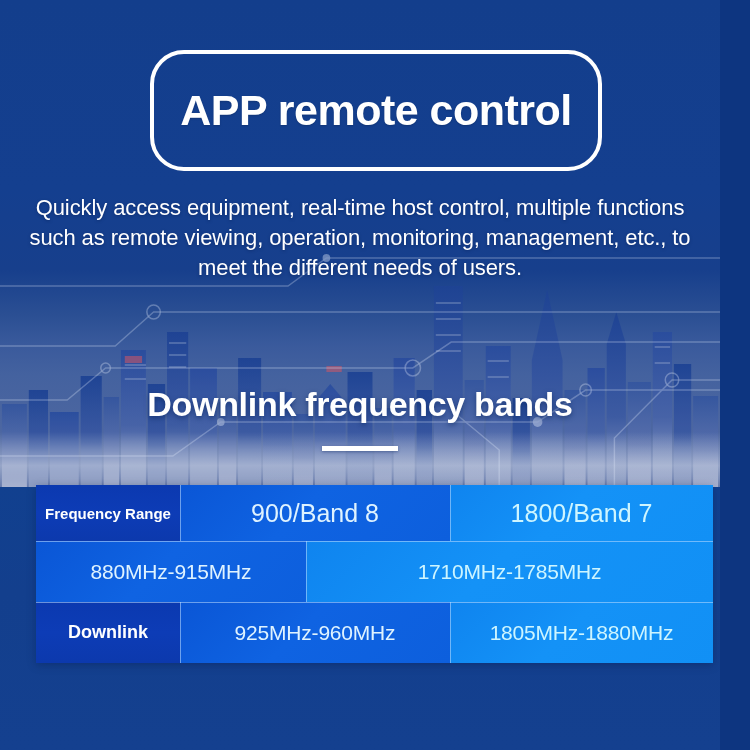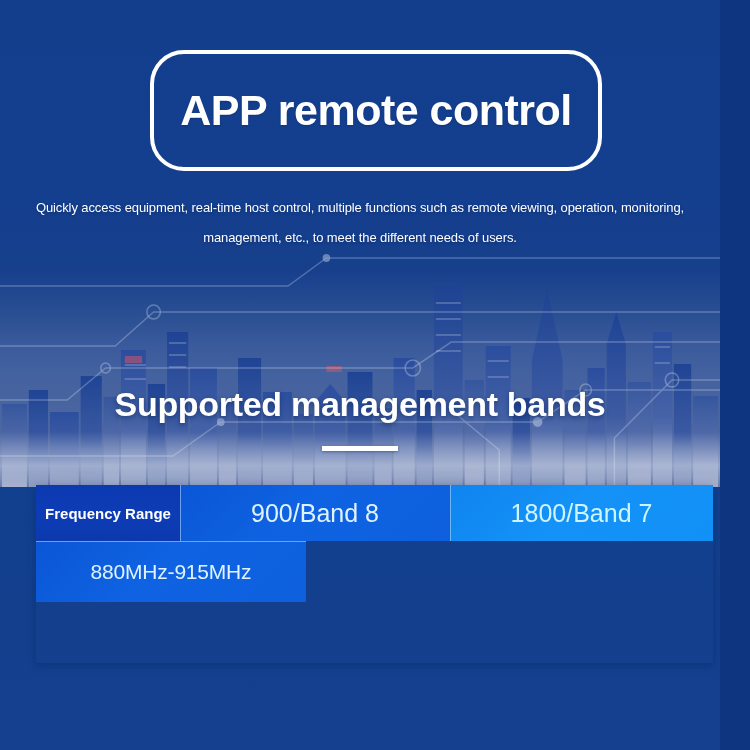--- a/index.html
+++ b/index.html
@@ -116,21 +116,21 @@
   }
 
   
   .intro {
     position: absolute;
     left: 0;
     right: 0;
     top: 193px;
     text-align: center;
     color: #ffffff;
-    font-size: 13px;
+    font-size: 22px;
     line-height: 30px;
     letter-spacing: -0.1px;
     text-shadow: 0 1px 3px rgba(10,35,90,0.55);
     padding: 0 16px;
   }
 
   
   .section-heading {
     position: absolute;
     left: 0; right: 0;
@@ -319,39 +319,53 @@
   </div>
 
   <div class="bottom-fill"></div>
 
   <div class="title-box">
     <div class="title-text">APP remote control</div>
   </div>
 
   <div class="intro">Quickly access equipment, real-time host control, multiple functions such as remote viewing, operation, monitoring, management, etc., to meet the different needs of users.</div>
 
-  <div class="section-heading">Supported management bands</div>
+  <div class="section-heading">Downlink frequency bands</div>
   <div class="heading-rule"></div>
 
   <div class="freq-table">
 
     <div class="trow r1">
       <div class="cell c0">
         <span class="cell-label-sm">Frequency Range</span>
       </div>
       <div class="cell c1">
         <span class="cell-value-hdr">900/Band 8</span>
       </div>
       <div class="cell c2">
         <span class="cell-value-hdr">1800/Band 7</span>
       </div>
     </div>
 
     <div class="trow r2">
       <div class="cell c1">
         <span class="cell-value">880MHz-915MHz</span>
       </div>
+      <div class="cell c2">
+        <span class="cell-value">1710MHz-1785MHz</span>
+      </div>
     </div>
 
+    <div class="trow r3">
+      <div class="cell c0">
+        <span class="cell-label-md">Downlink</span>
+      </div>
+      <div class="cell c1">
+        <span class="cell-value">925MHz-960MHz</span>
+      </div>
+      <div class="cell c2">
+        <span class="cell-value">1805MHz-1880MHz</span>
+      </div>
+    </div>
 
   </div>
 
 </div>
 
 </body></html>

